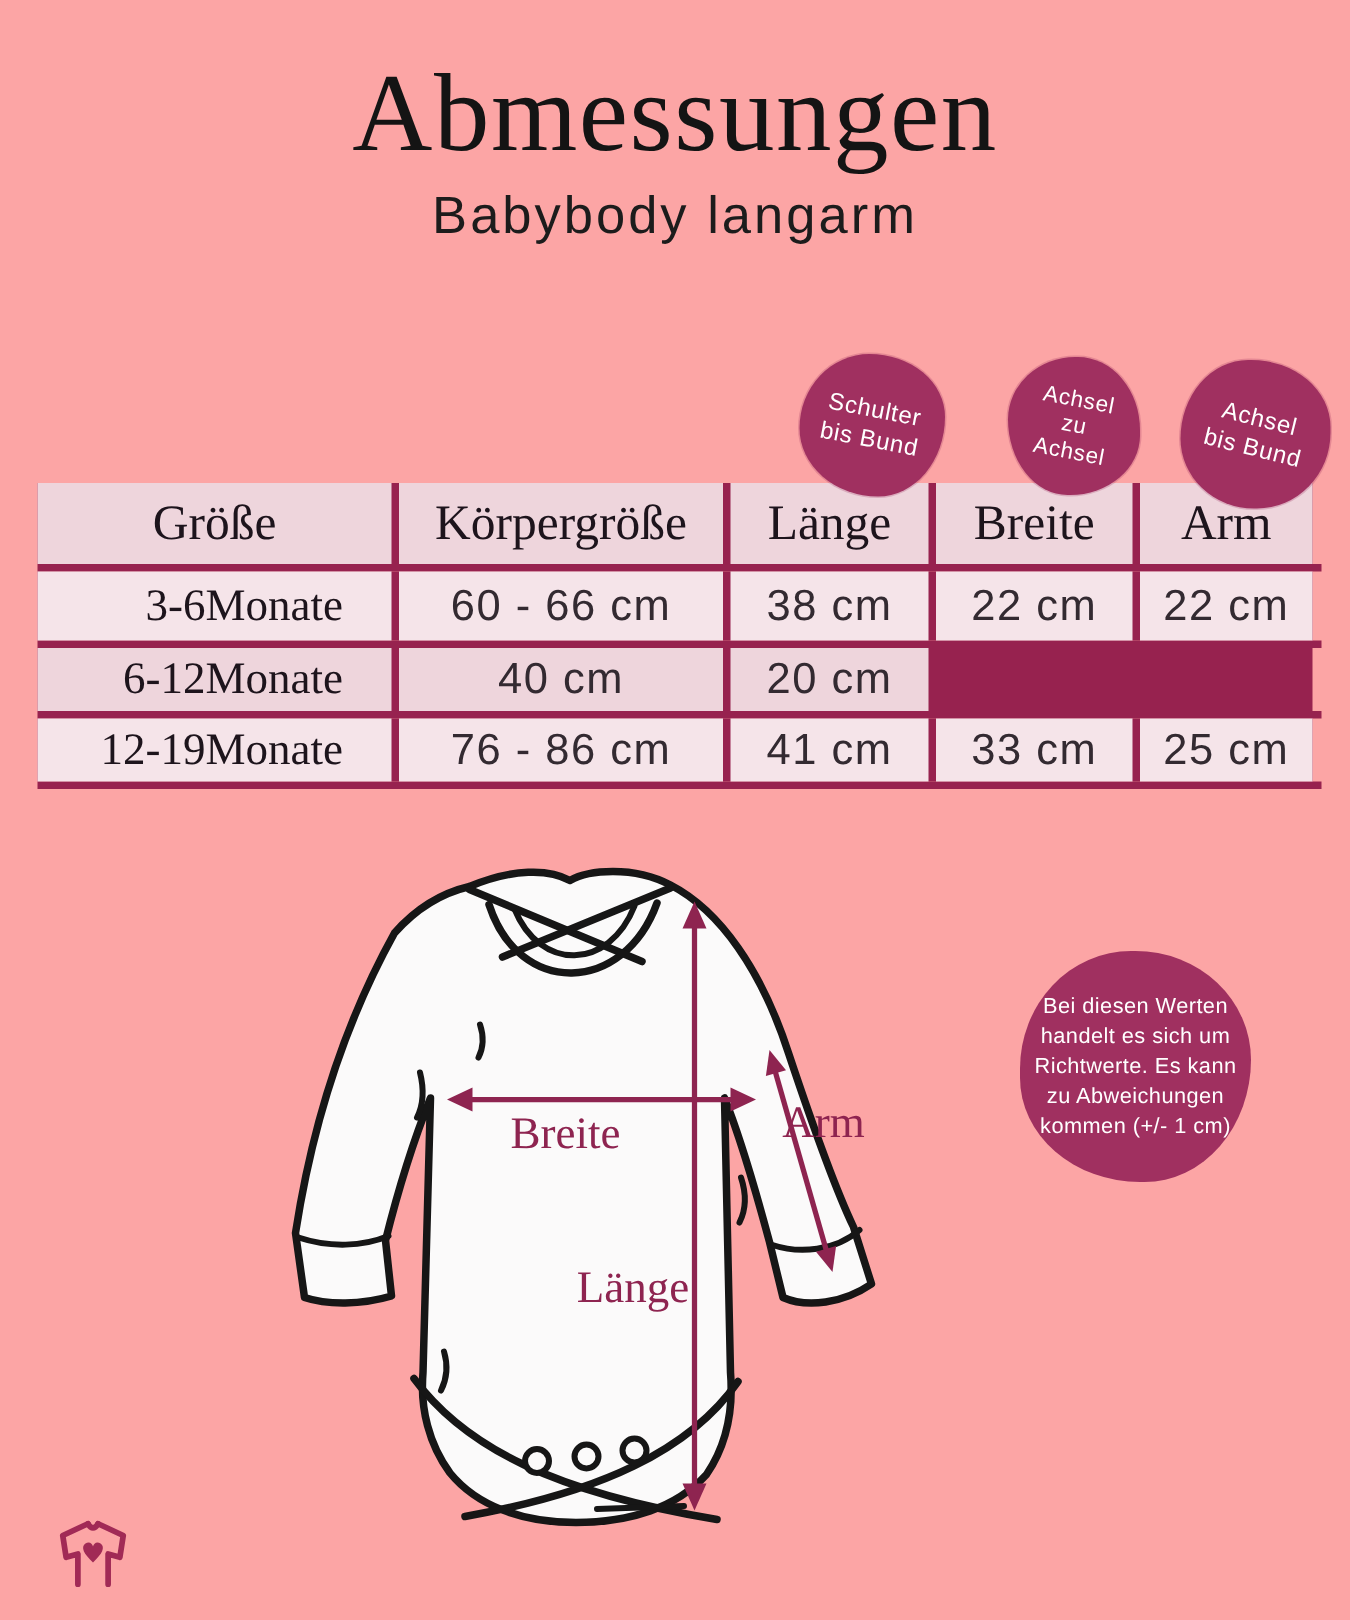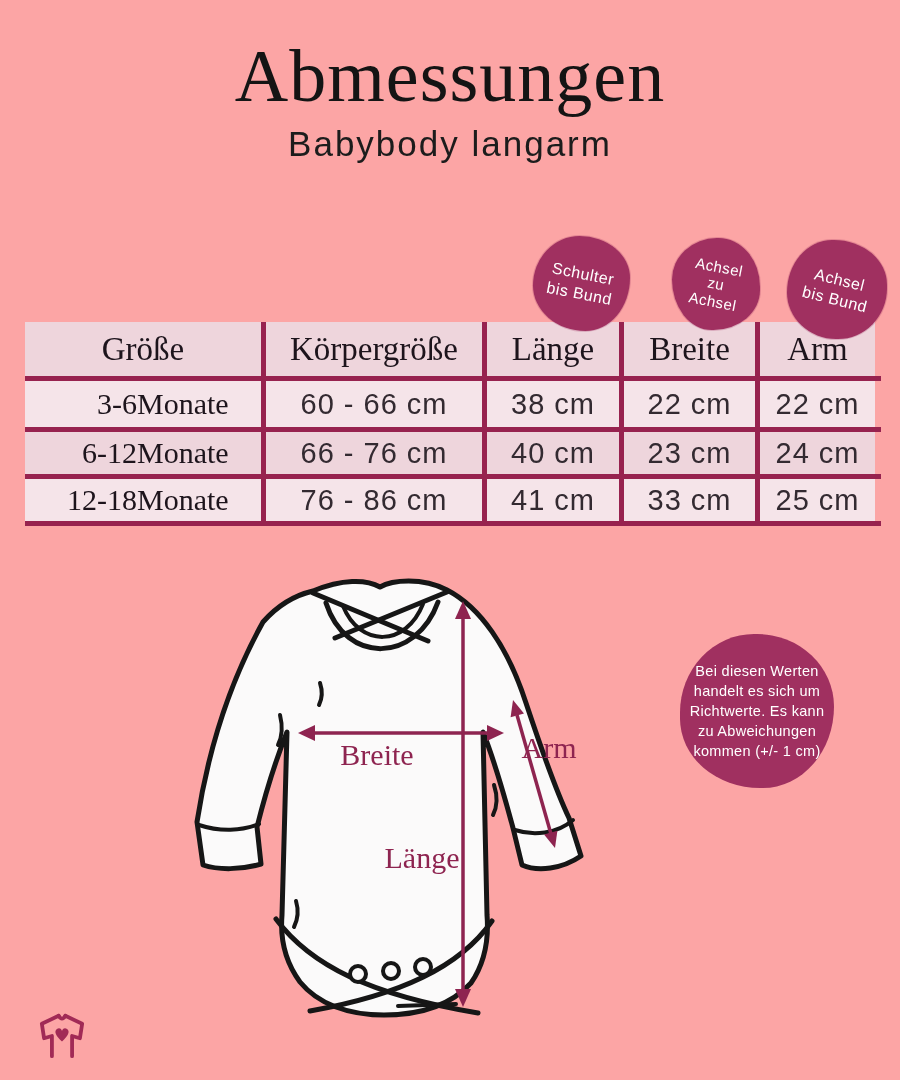--- a/index.html
+++ b/index.html
@@ -99,29 +99,27 @@
       <div class="cell bgB val">38 cm</div>
       <div class="cell bgB val">22 cm</div>
       <div class="cell bgB val">22 cm</div>
     </div>
     <div class="hsep"></div>
     <div class="trow r2">
       <div class="cell bgA sizecell">
         <span class="num">6-12</span>
         <span>Monate</span>
       </div>
-      <div class="cell bgA val">66 - 76 cm</div>
       <div class="cell bgA val">40 cm</div>
-      <div class="cell bgA val">23 cm</div>
-      <div class="cell bgA val">24 cm</div>
+      <div class="cell bgA val">20 cm</div>
     </div>
     <div class="hsep"></div>
     <div class="trow r3">
       <div class="cell bgB sizecell">
-        <span class="num">12-18</span>
+        <span class="num">12-19</span>
         <span>Monate</span>
       </div>
       <div class="cell bgB val">76 - 86 cm</div>
       <div class="cell bgB val">41 cm</div>
       <div class="cell bgB val">33 cm</div>
       <div class="cell bgB val">25 cm</div>
     </div>
     <div class="hsep"></div>
   </div>
 

